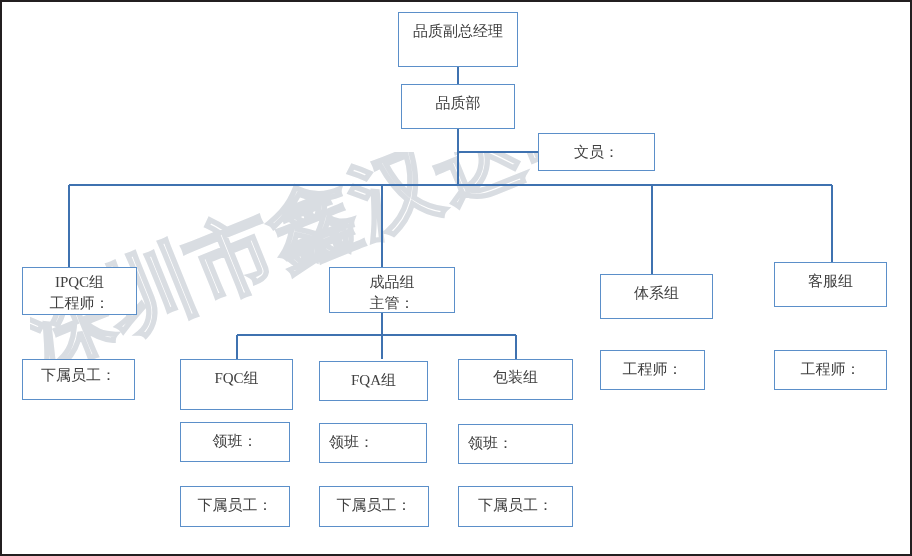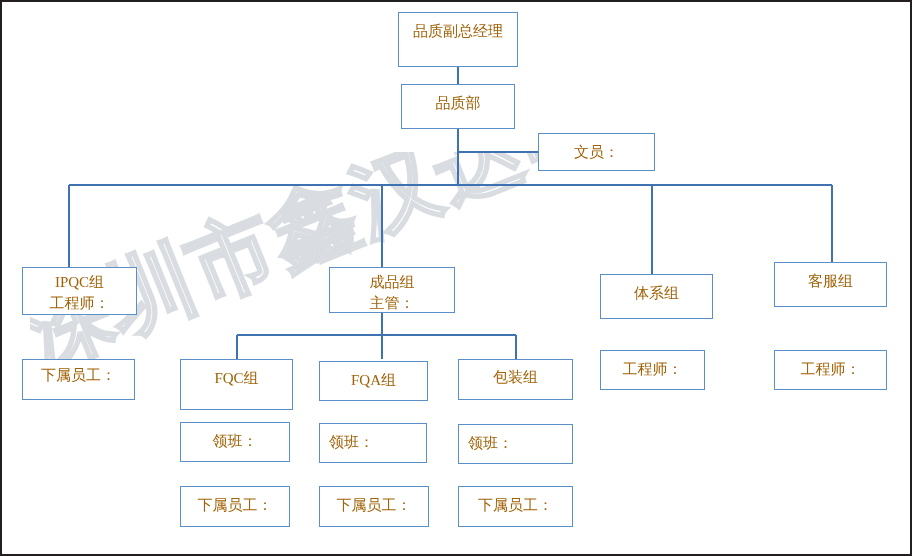--- a/index.html
+++ b/index.html
@@ -63,21 +63,21 @@
     border: 1.4px solid #5b8fc9;
     z-index: 3;
     display: block;
     padding-top: 5px;
   }
   .node .line {
     display: block;
     text-align: center;
     font-size: 15px;
     line-height: 21px;
-    color: #a16207;
+    color: #404040;
     white-space: nowrap;
   }
   .node.left-text .line {
     text-align: left;
     padding-left: 9px;
   }
   .node.two-line { padding-top: 4px; }
 
   .node.pad-lg { padding-top: 8px; }
 </style>

